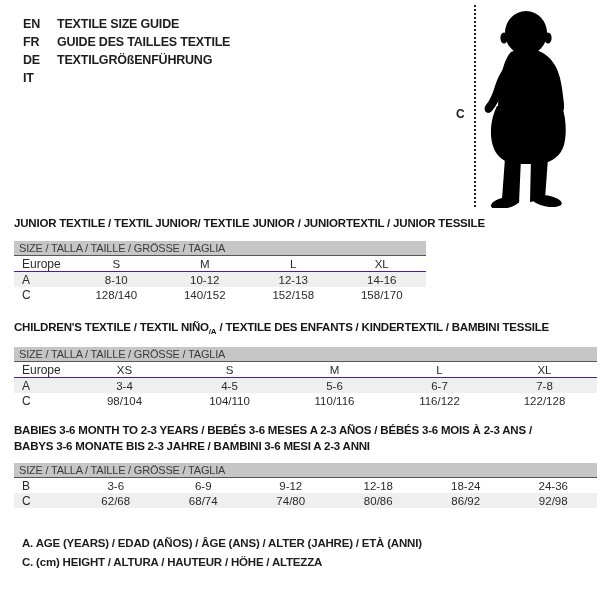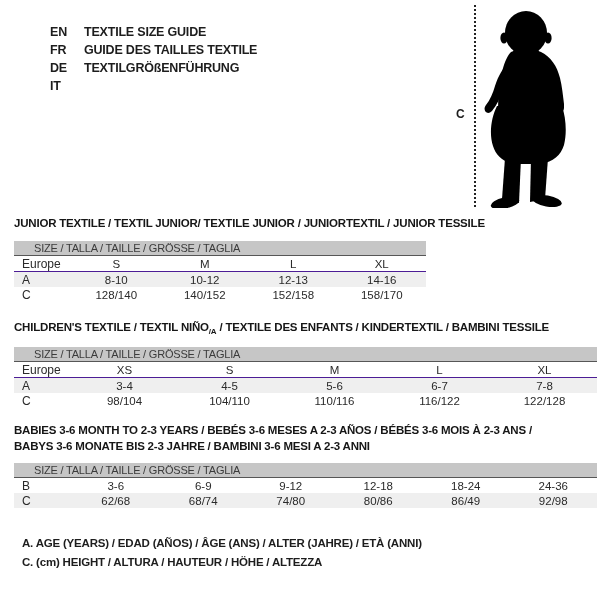--- a/index.html
+++ b/index.html
@@ -3,39 +3,39 @@
 <meta charset="utf-8">
 <style>
   html,body{margin:0;padding:0;}
   body{
     width:600px;height:600px;position:relative;background:#ffffff;
     font-family:"Liberation Sans", sans-serif;color:#1d1d1d;overflow:hidden;
   }
   .abs{position:absolute;}
 
   
-  .lang-list{left:23px;top:23px;margin-left:27px;}
+  .lang-list{left:23px;top:15px;}
   .lang-row{display:flex;line-height:18px;font-weight:bold;font-size:12.5px;letter-spacing:-0.2px;}
   .lang-code{width:34px;}
 
   
   .height-line{left:474px;top:5px;height:202px;width:0;border-left:2px dotted #222;}
   .c-label{left:456px;top:107px;font-weight:bold;font-size:12px;}
   .baby-svg{left:481px;top:6px;}
 
   
   .sec-title{left:14px;font-weight:bold;font-size:11.5px;letter-spacing:-0.2px;line-height:16px;color:#161616;}
   .t-sub{font-size:8px;vertical-align:sub;}
 
   
   .tbl{border-collapse:collapse;table-layout:fixed;font-size:11.5px;color:#2a2a2a;}
   .tbl td{height:15px;padding:0;text-align:center;overflow:hidden;white-space:nowrap;}
   .tbl td.rlabel{text-align:left;padding-left:8px;font-size:12px;}
   .size-bar{background:#c6c6c6;border-bottom:1px solid #565656;color:#3b3b3b;
-            font-size:11px;height:14px;line-height:14px;padding-left:20px;
+            font-size:11px;height:14px;line-height:14px;padding-left:5px;
             font-weight:normal;letter-spacing:-0.2px;}
   .tbl tr.europe td{border-bottom:1px solid #4c1d95;}
   .tbl tr.stripe td{background:#efefef;}
   .tbl-wrap1{left:14px;top:241px;width:412px;}
   .tbl-wrap2{left:14px;top:347px;width:583px;}
   .tbl-wrap3{left:14px;top:463px;width:583px;}
   .tbl{width:100%;}
 
   
   .footnotes{left:22px;top:534px;font-weight:bold;font-size:11.5px;line-height:18.5px;letter-spacing:-0.2px;}
@@ -195,21 +195,21 @@
       <td>12-18</td>
       <td>18-24</td>
       <td>24-36</td>
     </tr>
     <tr class="stripe">
       <td class="rlabel">C</td>
       <td>62/68</td>
       <td>68/74</td>
       <td>74/80</td>
       <td>80/86</td>
-      <td>86/49</td>
+      <td>86/92</td>
       <td>92/98</td>
     </tr>
   </tbody>
     </table>
 </div>
 
 <div class="abs footnotes">
   <div>A. AGE (YEARS) / EDAD (AÑOS) / ÂGE (ANS) / ALTER (JAHRE) / ETÀ (ANNI)</div>
   <div>C. (cm) HEIGHT / ALTURA / HAUTEUR / HÖHE / ALTEZZA</div>
 </div>

